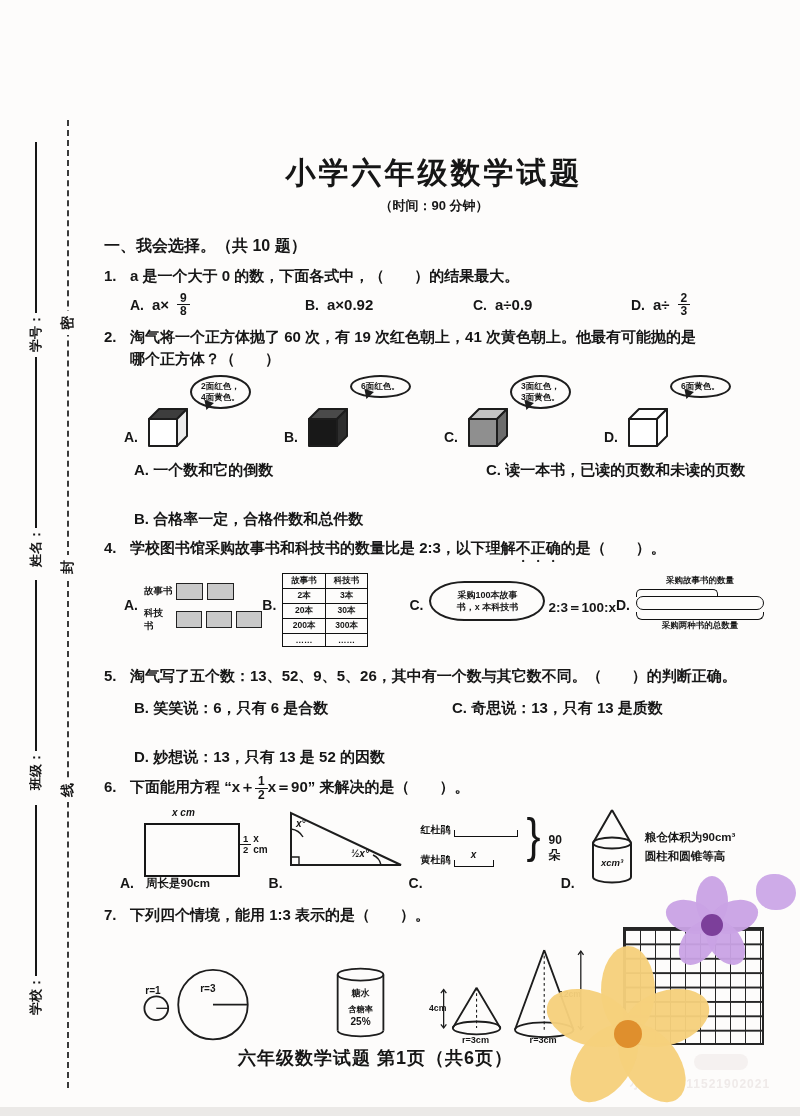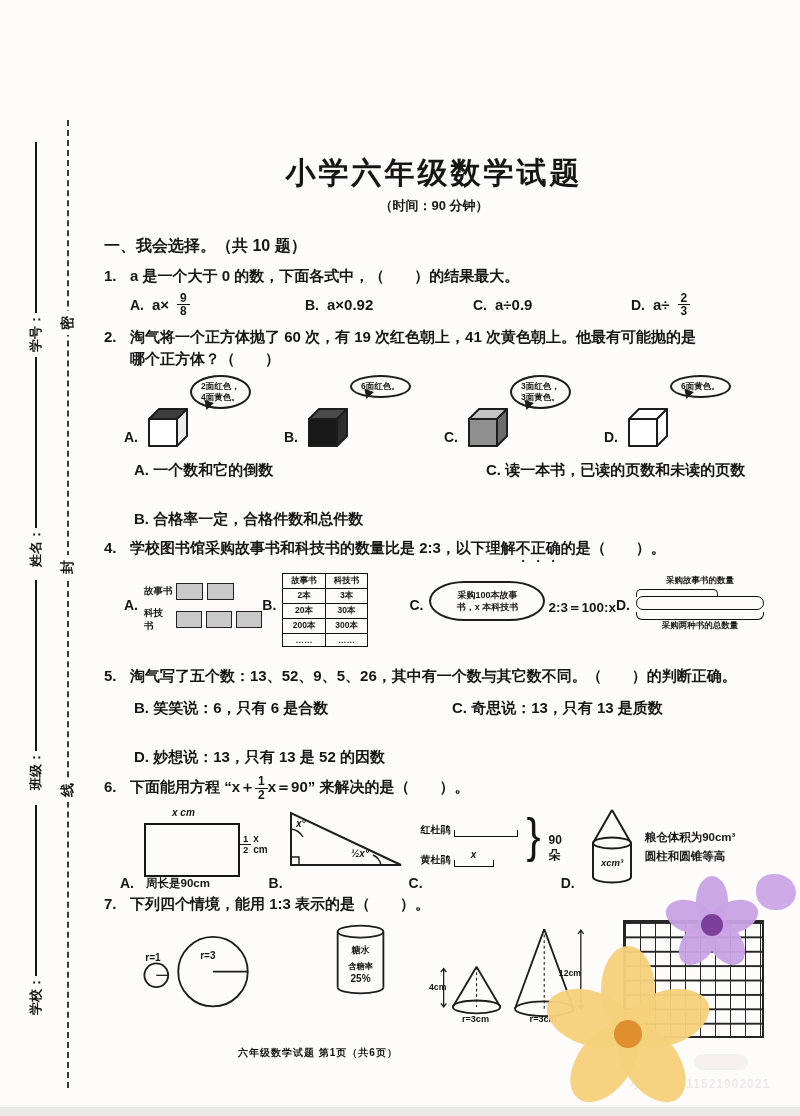--- a/index.html
+++ b/index.html
@@ -97,28 +97,28 @@
   .q6d{position:relative;width:230px;height:88px;display:flex;align-items:center;}
   .q6d .optmark{position:absolute;left:0;bottom:0;}
   .q6d .silotext{font-size:11.5px;font-weight:700;line-height:1.7;margin-left:4px;}
   svg .ln{stroke:#1d1d1d;stroke-width:2;fill:none;}
   svg .lnt{stroke:#1d1d1d;stroke-width:1.4;fill:none;}
   svg .dash{stroke:#1d1d1d;stroke-width:1.2;fill:none;stroke-dasharray:3 3;}
   svg text{font-family:"Liberation Sans",sans-serif;font-weight:700;fill:#161616;}
 
   
   .q7opts{display:flex;gap:13px;padding-left:26px;margin-top:3px;font-size:14.5px;font-weight:700;white-space:nowrap;}
-  .q7row{display:flex;align-items:flex-start;margin-top:4px;padding-left:18px;height:118px;}
+  .q7row{display:flex;align-items:flex-end;margin-top:4px;padding-left:18px;height:118px;}
   .grid-fig{width:150px;height:114px;border:2px solid #262626;margin-left:26px;margin-bottom:4px;
             background-image:linear-gradient(#262626 1.5px,transparent 1.5px),
                              linear-gradient(90deg,#262626 1.5px,transparent 1.5px);
             background-size:15px 14.4px;}
 
   
-  .footer{position:absolute;left:238px;top:1046px;font-size:10px;font-weight:700;letter-spacing:1px;}
+  .footer{position:absolute;left:238px;top:1046px;font-size:18px;font-weight:700;letter-spacing:1px;}
   .wm-pill{position:absolute;left:694px;top:1054px;width:54px;height:16px;border-radius:9px;background:#f5f1f0;}
   .wm-text{position:absolute;left:630px;top:1076px;font-size:12px;font-weight:700;color:#efeae9;letter-spacing:1px;white-space:nowrap;}
 
   
   .flower{position:absolute;z-index:6;}
   .petal{position:absolute;border-radius:50%;}
   .fl-yellow{left:548px;top:938px;width:160px;height:178px;}
   .fl-yellow .petal{left:53px;top:8px;width:54px;height:88px;background:#f6d07c;transform-origin:50% 96%;opacity:.96;}
   .fl-yellow .fcenter{position:absolute;left:66px;top:82px;width:28px;height:28px;border-radius:50%;background:#df8f2d;}
   .fl-purple{left:664px;top:872px;width:96px;height:100px;}
@@ -375,21 +375,21 @@
           <path class="ln" d="M10,71 A19,5.5 0 0 0 48,71"></path>
           <text x="29" y="60" font-size="9.5" font-style="italic" text-anchor="middle">xcm³</text>
         </svg>
         <div class="silotext">
           <div>粮仓体积为90cm³</div>
           <div>圆柱和圆锥等高</div>
         </div>
       </div>
     </div>
 
-    <div class="qtext" style="margin-top:2px"><span class="qnum">7.</span><span>下列四个情境，能用 1:3 表示的是（　　）。</span></div>
+    <div class="qtext" style="margin-top:13px"><span class="qnum">7.</span><span>下列四个情境，能用 1:3 表示的是（　　）。</span></div>
     <div class="q7row">
       <svg width="146" height="96" viewBox="0 0 146 96" style="margin-left:16px">
         <circle class="ln" cx="20" cy="56" r="13"></circle>
         <line class="lnt" x1="20" y1="56" x2="33" y2="56"></line>
         <circle class="ln" cx="82" cy="52" r="38"></circle>
         <line class="ln" x1="82" y1="52" x2="120" y2="52"></line>
         <text x="8" y="40" font-size="11">r=1</text>
         <text x="68" y="38" font-size="11">r=3</text>
       </svg>
       <svg width="58" height="80" viewBox="0 0 58 80" style="margin-left:62px;margin-bottom:6px">

